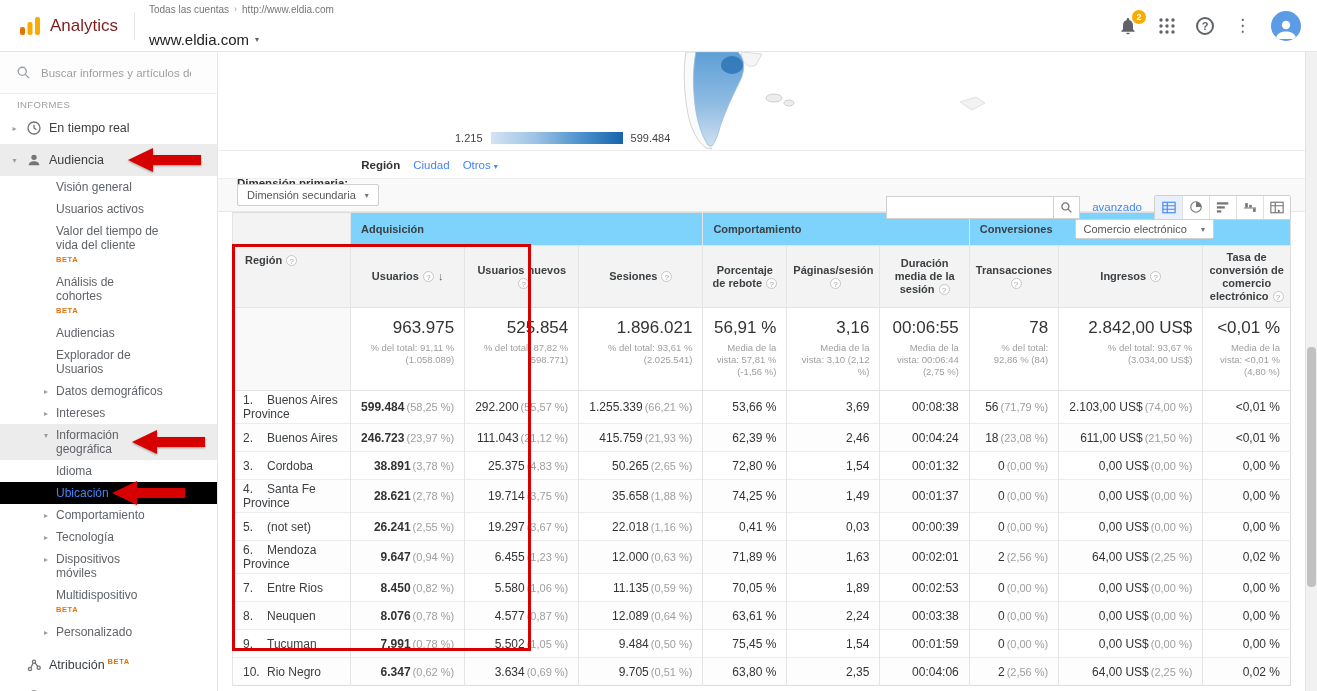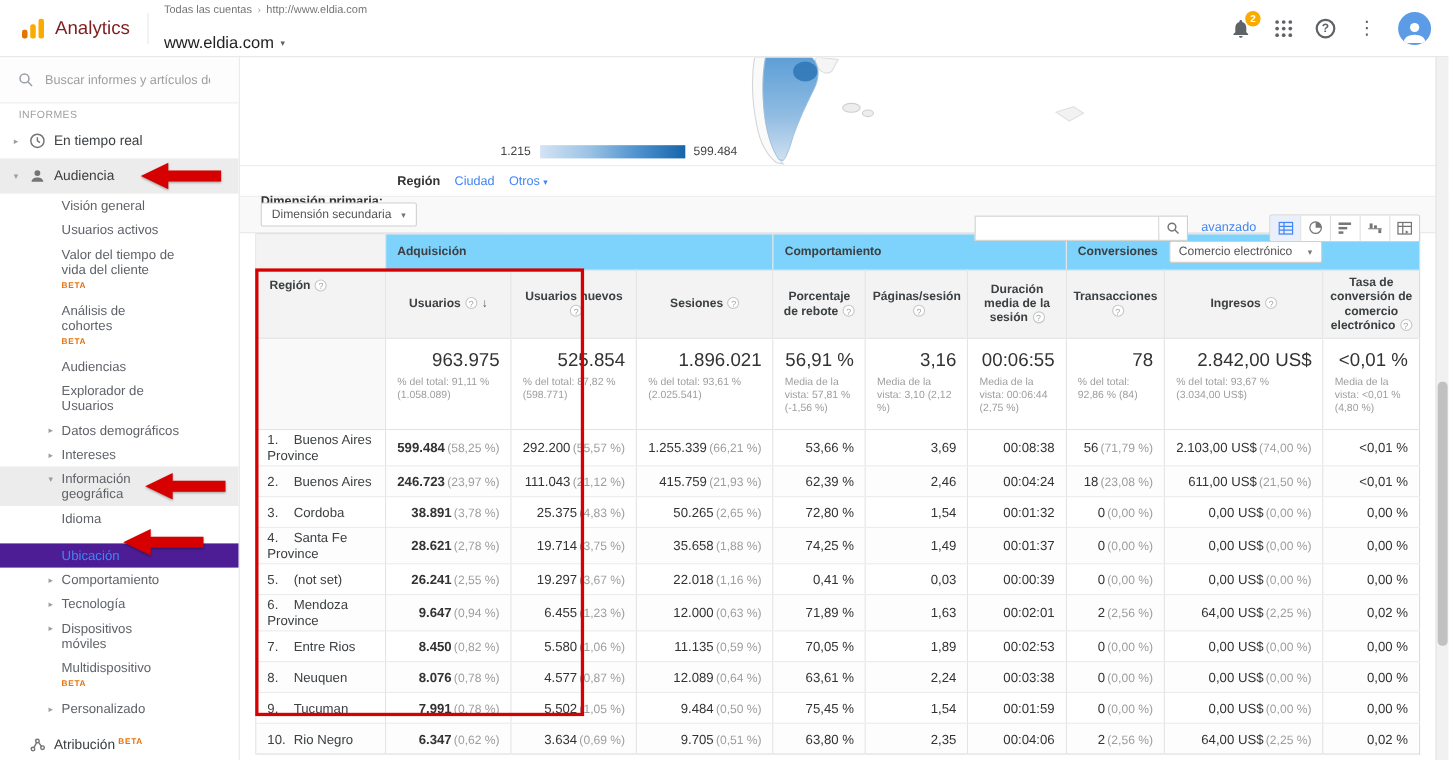--- a/index.html
+++ b/index.html
@@ -40,21 +40,21 @@
                           background:transparent; font-family:inherit; }
   .sidebar-search input::placeholder { color:#9e9e9e; }
   .section-label { font-size:9.5px; color:#9e9e9e; padding:5px 0 2px 17px; letter-spacing:.4px; height:18px; }
   .nav-top { display:flex; align-items:center; height:32px; padding-left:10px; gap:7px; cursor:pointer; }
   .nav-top .expander { width:9px; font-size:8px; color:#9e9e9e; text-align:center; }
   .nav-top .label { color:#3c4043; font-size:12.5px; }
   .nav-icon { display:flex; align-items:center; }
   .nav-sub { position:relative; padding:4px 54px 4px 56px; line-height:14px; cursor:pointer;
              color:#5f6368; font-size:12px; }
   .nav-sub .sub-caret { position:absolute; left:44px; top:5px; font-size:8px; color:#9e9e9e; }
-  .nav-sub.selected { background:#4c1d95; color:#4285f4;margin-top:12px; }
+  .nav-sub.selected { background:#000000; color:#4285f4; }
   .hl { background:#ececec; }
   .beta-tag { display:block; color:#E8710A; font-size:7.5px; font-weight:bold; letter-spacing:.6px; margin-top:1px; }
   .beta-inline { color:#E8710A; font-size:7.5px; font-weight:bold; vertical-align:super; margin-left:3px; letter-spacing:.6px; }
   .nav-bottom { margin-top:6px; }
 
   
   .main { flex:1; position:relative; background:#fff; overflow:hidden; }
   .map-panel { height:98px; position:relative; background:#fff; }
   .map-panel svg.map { position:absolute; left:0; top:0; }
   .legend { position:absolute; left:237px; bottom:6px; display:flex; align-items:center; gap:8px;
@@ -85,36 +85,36 @@
                background:#fff; border-left:1px solid #e0e0e0; cursor:pointer; color:#757575; }
   .view-icon:first-child { border-left:none; }
   .view-icon.active { background:#e9f0fb; color:#4285f4; }
 
   
   .table-wrap { padding:0 14px; }
   .ga-table { width:1059px; border-collapse:collapse; background:#fff; border:1px solid #dcdcdc; font-size:12px; }
   .ga-table th, .ga-table td { border-left:1px solid #e4e4e4; }
   .group-row th.group-cell { background:#7dd3fc; border-bottom:1px solid #e4e4e4; font-size:11px; font-weight:bold;
               color:#3c4043; text-align:left; padding:6px 10px; height:30px; }
-  .conv-inner { display:flex; align-items:center; gap:10px; }
+  .conv-inner { display:flex; align-items:center; gap:22px; }
   th.region-head { background:#f3f3f3; vertical-align:middle; text-align:left; padding:0 0 0 12px;
                    font-size:11px; font-weight:bold; color:#3c4043; border-bottom:1px solid #e4e4e4; }
   .cols-row th { background:#f3f3f3; height:62px; vertical-align:middle; text-align:center; font-size:11px;
                  font-weight:bold; color:#3c4043; padding:4px 6px; border-bottom:1px solid #e4e4e4; line-height:13px; }
   .help-q { display:inline-block; width:11px; height:11px; border-radius:50%; background:#fff;
             border:1px solid #c6c6c6; color:#9e9e9e; font-size:8px; line-height:11px; text-align:center;
             margin-left:4px; font-weight:normal; }
   .sort-arrow { color:#616161; font-size:11px; margin-left:4px; }
   .ecom-select { display:inline-flex; align-items:center; gap:14px; border:1px solid #d0d0d0; background:#fff;
                  border-radius:2px; padding:3px 8px; font-weight:normal; font-size:11px; color:#555; cursor:pointer; }
   .sel-caret { font-size:8px; color:#757575; }
   .summary-row td { background:#fff; border-bottom:1px solid #e4e4e4; padding:10px 10px 12px; vertical-align:top; height:66px; }
   .summary-row td.region-blank { background:#f9f9f9; }
   .sum-val { display:block; text-align:right; font-size:17px; color:#333; white-space:nowrap; }
-  .sum-sub { display:block; font-size:9.5px; color:#9e9e9e; line-height:12px; margin-top:4px; }
+  .sum-sub { display:block; text-align:right; font-size:9.5px; color:#9e9e9e; line-height:12px; margin-top:4px; }
   .data-row td { height:28px; padding:2px 10px; border-top:1px solid #ececec; }
   .data-row:nth-child(odd) td { background:#fdfdfd; }
   .c-num { text-align:right; white-space:nowrap; }
   .pct { color:#9e9e9e; font-size:11px; margin-left:2px; }
   .rank { display:inline-block; width:24px; color:#3c4043; }
   .region-name { color:#3c4043; cursor:pointer; }
   .users-val { font-weight:bold; }
 
   
   .pagination { height:34px; display:flex; align-items:center; justify-content:flex-end; gap:9px;

